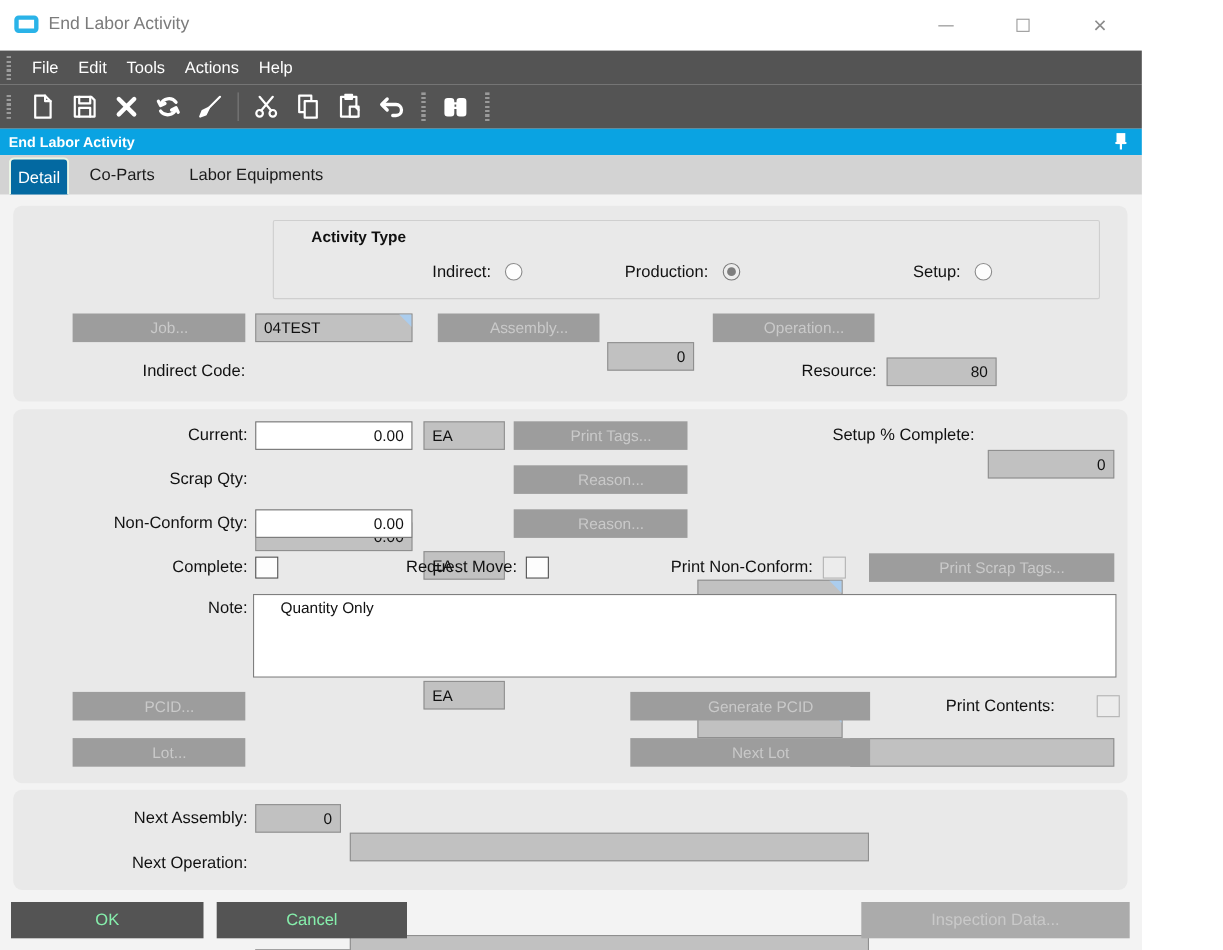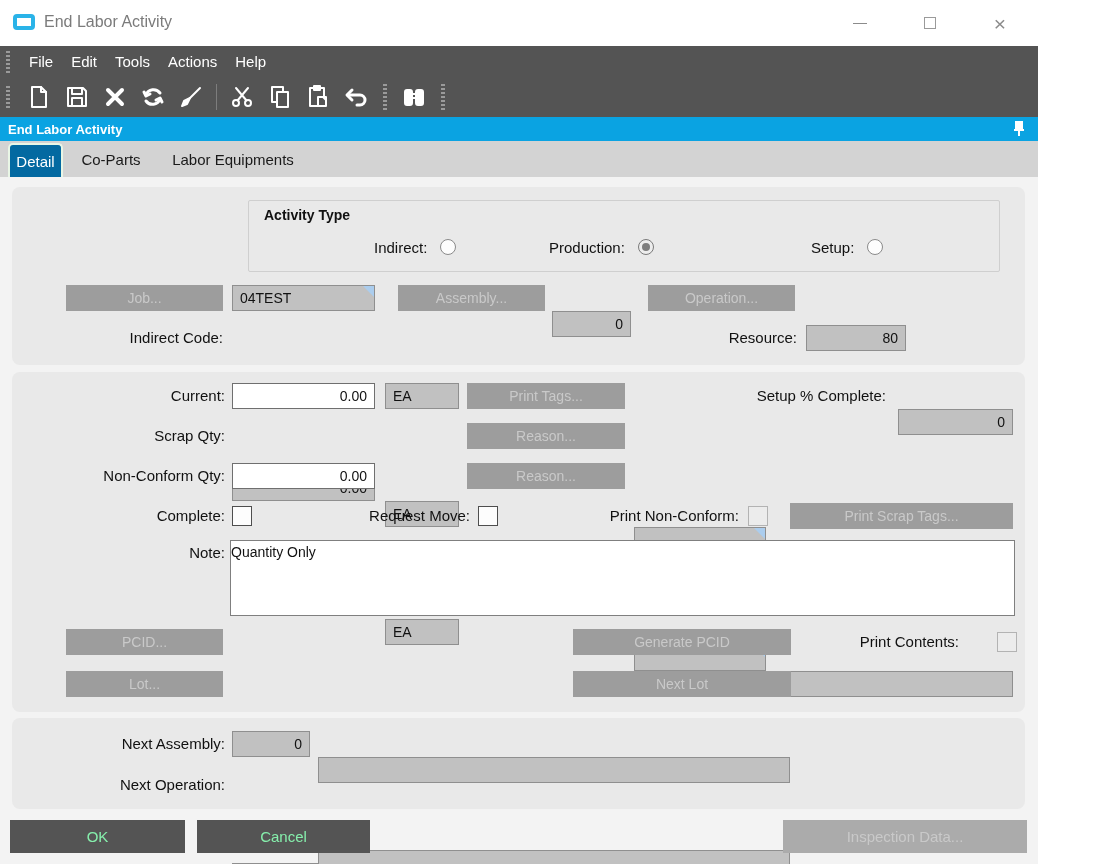--- a/index.html
+++ b/index.html
@@ -42,39 +42,39 @@
   .tab { position:absolute; top:0; height:36px; display:flex; align-items:center; justify-content:center; font-size:15px; color:#1a1a1a; }
   .tab-coparts { left:75px; width:72px; } .tab-laboreq { left:158px; width:150px; }
 
   
   .content { position:absolute; left:0; top:177px; width:1038px; height:687px; background:#f3f3f3; }
   .card { position:absolute; left:12px; width:1013px; background:#e9e9e9; border-radius:8px; }
   .card1 { top:10px; height:178px; }
   .card2 { top:195px; height:340px; }
   .card3 { top:541px; height:91px; }
 
-  .abs { position:absolute; }
+  .abs { position:absolute;padding-left:19px; }
   .lbl { font-size:15px; color:#111; text-align:right; line-height:26px; height:26px; }
   .fieldset { border:1px solid #cfcfcf; border-radius:2px; }
   .legend { font-weight:bold; font-size:14px; }
 
   .radio-group { display:flex; align-items:center; gap:13px; height:20px; }
   .radio { width:16px; height:16px; border-radius:50%; background:#fdfdfd; border:1px solid #8a8a8a; position:relative; }
   .radio.selected { background:#ededed; border-color:#7a7a7a; }
   .radio.selected::after { content:""; position:absolute; left:3px; top:3px; width:8px; height:8px; border-radius:50%; background:#7e7e7e; }
   .rg-lbl { font-size:15px; }
 
   .btn-gray { background:#9d9d9d; color:#c9c9c9; font-size:14px; display:flex; align-items:center; justify-content:center; height:26px; }
   .field { background:#c1c1c1; border:1px solid #8f8f8f; height:26px; font-size:14px; display:flex; align-items:center; padding:0 7px; position:relative; }
   .field.right { justify-content:flex-end; }
   .field.corner::after { content:""; position:absolute; top:0; right:0; border-top:11px solid #abcdee; border-left:11px solid transparent; }
   .input-white { background:#ffffff; border:1px solid #6f6f6f; height:26px; font-size:14px; display:flex; align-items:center; justify-content:flex-end; padding:0 7px; }
   .cb { width:20px; height:20px; background:#fdfdfd; border:1px solid #4e4e4e; }
   .cb.disabled { background:#ececec; border-color:#b3b3b3; }
-  .note-area { background:#ffffff; border:1px solid #7f7f7f; font-size:14px; padding:3px 0; color:#111; }
+  .note-area { background:#ffffff; border:1px solid #7f7f7f; font-size:14px; padding:3px 24px; color:#111; }
 
   .footer-btn { position:absolute; top:643px; height:33px; background:#545454; color:#86efac; font-size:15px; display:flex; align-items:center; justify-content:center; }
   .footer-btn.disabled { background:#ababab; color:#c9c9c9; }
 </style>
 </head>
 <body>
 
 <div class="window">
 
   <div class="titlebar">

